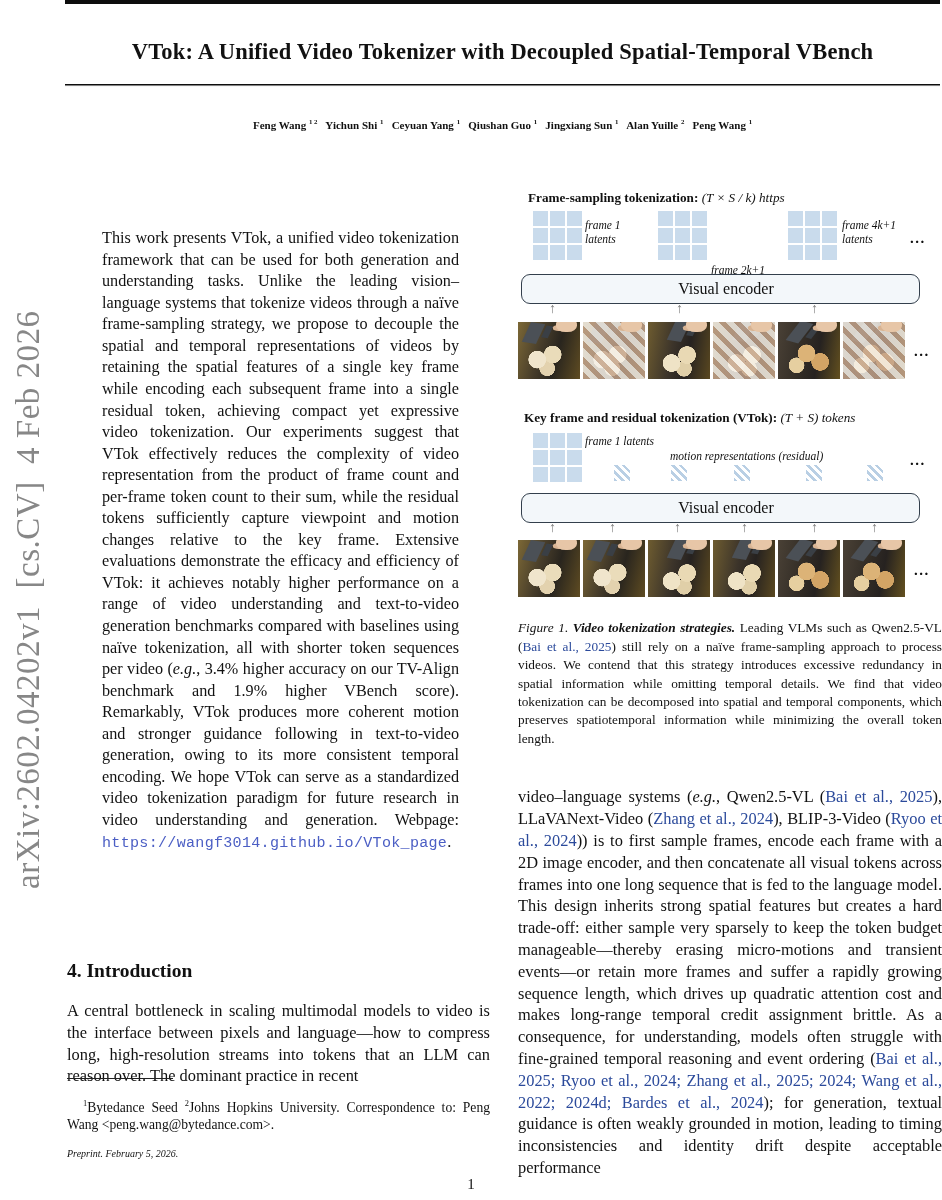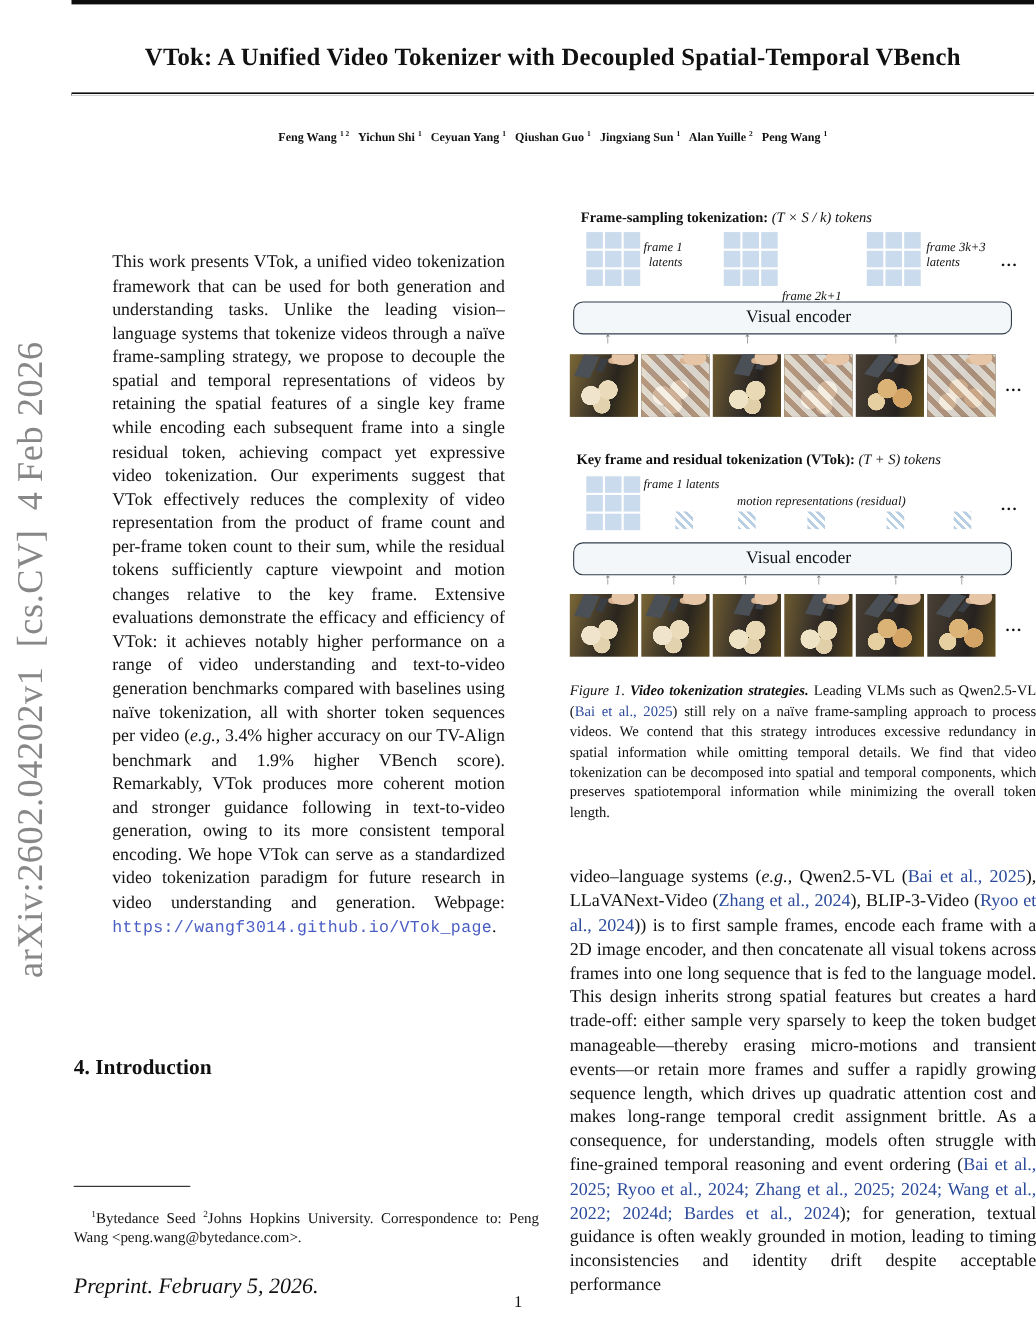--- a/index.html
+++ b/index.html
@@ -19,40 +19,40 @@
 
   .watermark{left:10px;top:250px;height:700px;writing-mode:vertical-rl;transform:rotate(180deg);
              text-align:center;font-size:33px;color:var(--wm);white-space:pre;letter-spacing:.5px;}
 
   .abstract-head{left:102px;top:182px;width:357px;text-align:center;font-weight:bold;font-size:18.5px;}
   .abstract-text{left:102px;top:212px;width:357px;font-size:16.2px;line-height:21.55px;text-align:justify;}
   .intro-head{left:67px;top:944px;font-weight:bold;font-size:19.5px;}
   .intro-text{left:67px;top:984px;width:423px;font-size:16.4px;line-height:21.6px;text-align:justify;}
   .fn-rule{left:67px;top:1078px;width:106px;border-top:1.3px solid #222;}
   .footnote{left:67px;top:1085px;width:423px;font-size:13.6px;line-height:17.8px;text-indent:16px;text-align:justify;}
-  .preprint{left:67px;top:1138px;font-size:20px;font-style:italic;}
+  .preprint{left:67px;top:1138px;font-size:10px;font-style:italic;}
   .page-num{left:0;top:1176px;width:942px;text-align:center;font-size:15px;}
 
   .seg-i{font-style:italic;}
   .seg-b{font-weight:bold;}
   .seg-bi{font-weight:bold;font-style:italic;}
   .seg-cite{color:var(--cite);}
   .seg-url{font-family:"Liberation Mono","DejaVu Sans Mono",monospace;color:var(--url);font-size:.93em;overflow-wrap:anywhere;letter-spacing:.3px;}
 
   
   .fig{left:518px;top:188px;width:424px;height:1012px;}
   .fig-label{font-size:13.2px;white-space:pre-wrap;}
   .fs-label{left:10px;top:2px;}
   .kf-label{left:6px;top:222px;}
 
   .latent-grid{display:grid;grid-template-columns:repeat(3,15px);grid-template-rows:repeat(3,15px);gap:2px;}
   .latent-cell{background:var(--latent);}
   .g1{left:15px;top:23px;} .g2{left:140px;top:23px;} .g3{left:270px;top:23px;} .g4{left:15px;top:245px;}
   .grid-lab{font-size:11.5px;font-style:italic;line-height:13.5px;white-space:pre-line;}
-  .gl1{left:67px;top:31px;text-align:right;} .gl2{left:193px;top:31px;margin-top:45px;} .gl3{left:324px;top:31px;}
+  .gl1{left:67px;top:31px;} .gl2{left:193px;top:31px;margin-top:45px;} .gl3{left:324px;top:31px;}
   .gl4{left:67px;top:247px;}
   .motion-lab{left:152px;top:262px;font-size:11.5px;font-style:italic;}
 
   .residual{width:16px;height:16px;background:repeating-linear-gradient(45deg,var(--stripe) 0 2.5px,#ffffff 2.5px 5.5px);}
   .r1{left:96px;top:277px;} .r2{left:153px;top:277px;} .r3{left:216px;top:277px;} .r4{left:288px;top:277px;} .r5{left:349px;top:277px;}
 
   .dots{font-weight:bold;font-size:15px;letter-spacing:1.5px;}
   .dots-a{left:392px;top:42px;} .dots-b{left:396px;top:155px;} .dots-c{left:392px;top:264px;} .dots-d{left:396px;top:374px;}
 
   .encoder{left:3px;width:386px;height:28px;border:1.5px solid var(--encbd);border-radius:9px;
@@ -99,28 +99,29 @@
   <div class="abs rule-top"></div>
   <h1 class="abs paper-title">VTok: A Unified Video Tokenizer with Decoupled Spatial-Temporal VBench</h1>
   <div class="abs rule-mid"></div>
   <div class="abs authors"><span>Feng Wang </span><sup class="seg-sup">1 2</sup><span>   </span><span>Yichun Shi </span><sup class="seg-sup">1</sup><span>   </span><span>Ceyuan Yang </span><sup class="seg-sup">1</sup><span>   </span><span>Qiushan Guo </span><sup class="seg-sup">1</sup><span>   </span><span>Jingxiang Sun </span><sup class="seg-sup">1</sup><span>   </span><span>Alan Yuille </span><sup class="seg-sup">2</sup><span>   </span><span>Peng Wang </span><sup class="seg-sup">1</sup></div>
 
   <div class="abs watermark">arXiv:2602.04202v1  [cs.CV]  4 Feb 2026</div>
 
   <p class="abs abstract-text"><span>This work presents VTok, a unified video tokenization framework that can be used for both generation and understanding tasks. Unlike the leading vision–language systems that tokenize videos through a naïve frame-sampling strategy, we propose to decouple the spatial and temporal representations of videos by retaining the spatial features of a single key frame while encoding each subsequent frame into a single residual token, achieving compact yet expressive video tokenization. Our experiments suggest that VTok effectively reduces the complexity of video representation from the product of frame count and per-frame token count to their sum, while the residual tokens sufficiently capture viewpoint and motion changes relative to the key frame. Extensive evaluations demonstrate the efficacy and efficiency of VTok: it achieves notably higher performance on a range of video understanding and text-to-video generation benchmarks compared with baselines using naïve tokenization, all with shorter token sequences per video (</span><span class="seg-i">e.g.</span><span>, 3.4% higher accuracy on our TV-Align benchmark and 1.9% higher VBench score). Remarkably, VTok produces more coherent motion and stronger guidance following in text-to-video generation, owing to its more consistent temporal encoding. We hope VTok can serve as a standardized video tokenization paradigm for future research in video understanding and generation. Webpage: </span><span class="seg-url">https://wangf3014.github.io/VTok_page</span><span>.</span></p>
 
   <h2 class="abs intro-head">4. Introduction</h2>
+  <p class="abs intro-text">A central bottleneck in scaling multimodal models to video is the interface between pixels and language—how to compress long, high-resolution streams into tokens that an LLM can reason over. The dominant practice in recent</p>
 
   <div class="abs fn-rule"></div>
   <p class="abs footnote"><sup class="seg-sup">1</sup><span>Bytedance Seed </span><sup class="seg-sup">2</sup><span>Johns Hopkins University. Correspondence to: Peng Wang &lt;peng.wang@bytedance.com&gt;.</span></p>
   <p class="abs preprint">Preprint. February 5, 2026.</p>
 
   <div class="abs fig">
 
-    <div class="abs fig-label fs-label"><span class="seg-b">Frame-sampling tokenization: </span><span class="seg-i">(T × S / k) tokens</span></div>
+    <div class="abs fig-label fs-label"><span class="seg-b">Frame-sampling tokenization: </span><span class="seg-i">(T × S / k) https</span></div>
 
     <div class="abs latent-grid g1">
         <span class="latent-cell"></span>
         <span class="latent-cell"></span>
         <span class="latent-cell"></span>
         <span class="latent-cell"></span>
         <span class="latent-cell"></span>
         <span class="latent-cell"></span>
         <span class="latent-cell"></span>
         <span class="latent-cell"></span>
@@ -145,21 +146,21 @@
         <span class="latent-cell"></span>
         <span class="latent-cell"></span>
         <span class="latent-cell"></span>
         <span class="latent-cell"></span>
         <span class="latent-cell"></span>
       </div>
     <div class="abs grid-lab gl1">frame 1
 latents</div>
     <div class="abs grid-lab gl2">frame 2k+1
 latents</div>
-    <div class="abs grid-lab gl3">frame 3k+3
+    <div class="abs grid-lab gl3">frame 4k+1
 latents</div>
     <div class="abs dots dots-a">...</div>
 
     <div class="abs encoder enc1">Visual encoder</div>
 
     <span class="up-arrow ar1" style="left:31px">↑</span>
     <span class="up-arrow ar1" style="left:158px">↑</span>
     <span class="up-arrow ar1" style="left:293px">↑</span>
 
     <div class="abs frames-row fr1">

